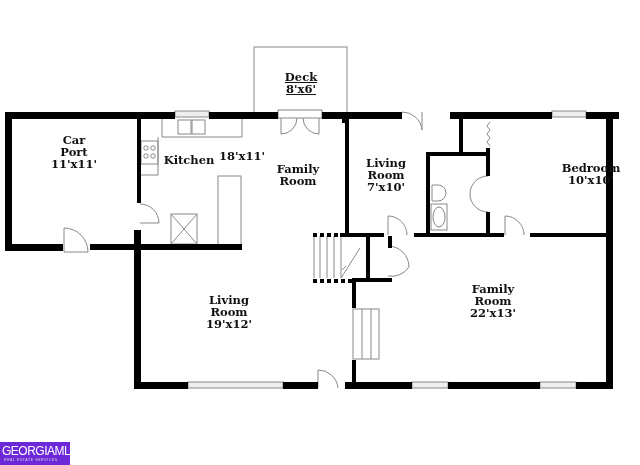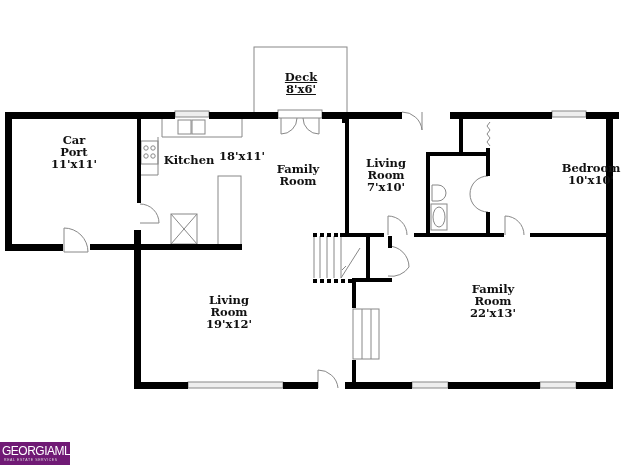--- a/index.html
+++ b/index.html
@@ -1,21 +1,21 @@
 <!DOCTYPE html>
 <html><head>
 <meta charset="utf-8">
 <style>
   html, body { margin:0; padding:0; background:#ffffff; }
   body { width:640px; height:465px; position:relative; overflow:hidden; font-family:"DejaVu Serif", serif; }
   .plan { position:absolute; left:0; top:0; width:640px; height:465px; }
   .wall { position:absolute; background:#000; }
   .label { position:absolute; text-align:center; font-weight:bold; font-size:11.5px; line-height:12px; color:#111; white-space:nowrap; transform:translateX(-50%); }
   .label span { display:block; }
-  .logo { position:absolute; left:0; top:442px; width:70px; height:23px; background:#701a75; color:#fff; font-family:"Liberation Sans", sans-serif; }
+  .logo { position:absolute; left:0; top:442px; width:70px; height:23px; background:#6d28d9; color:#fff; font-family:"Liberation Sans", sans-serif; }
   .logo .main { position:absolute; left:2px; top:2px; font-size:12px; letter-spacing:-0.5px; }
   .logo .sub { position:absolute; left:4px; top:16px; font-size:3.5px; letter-spacing:0.6px; color:#ddd; }
   svg.thin { position:absolute; left:0; top:0; }
 </style>
 </head>
 <body>
 
 <div class="plan">
 
   <svg class="thin" width="640" height="465">

